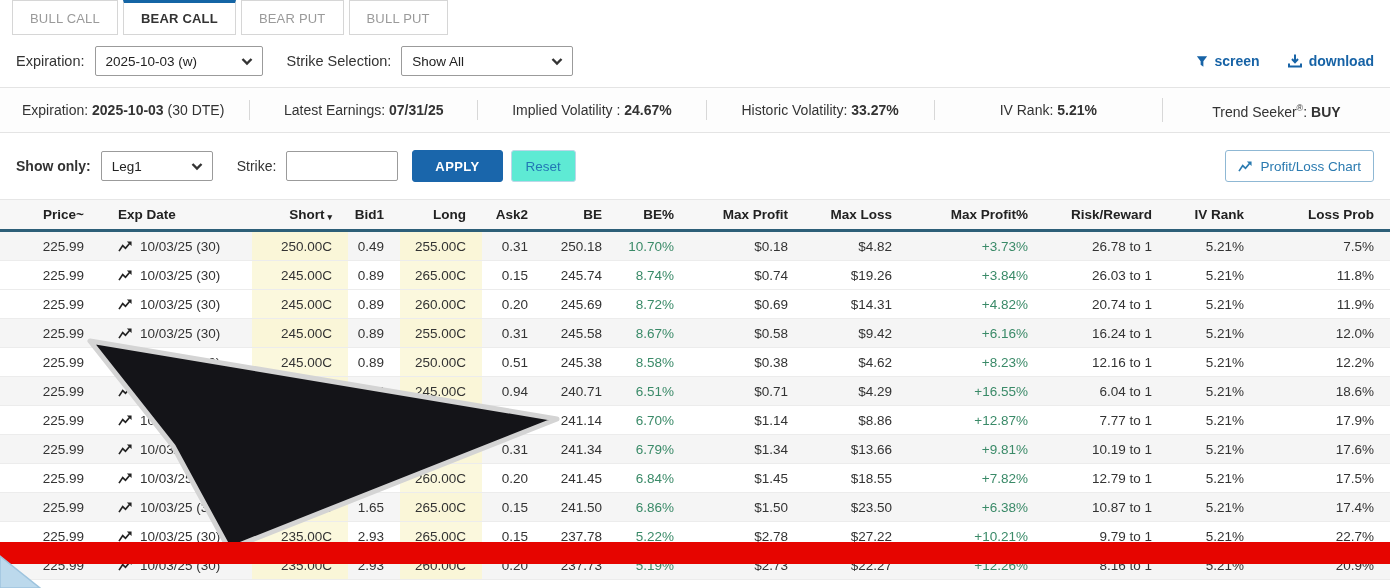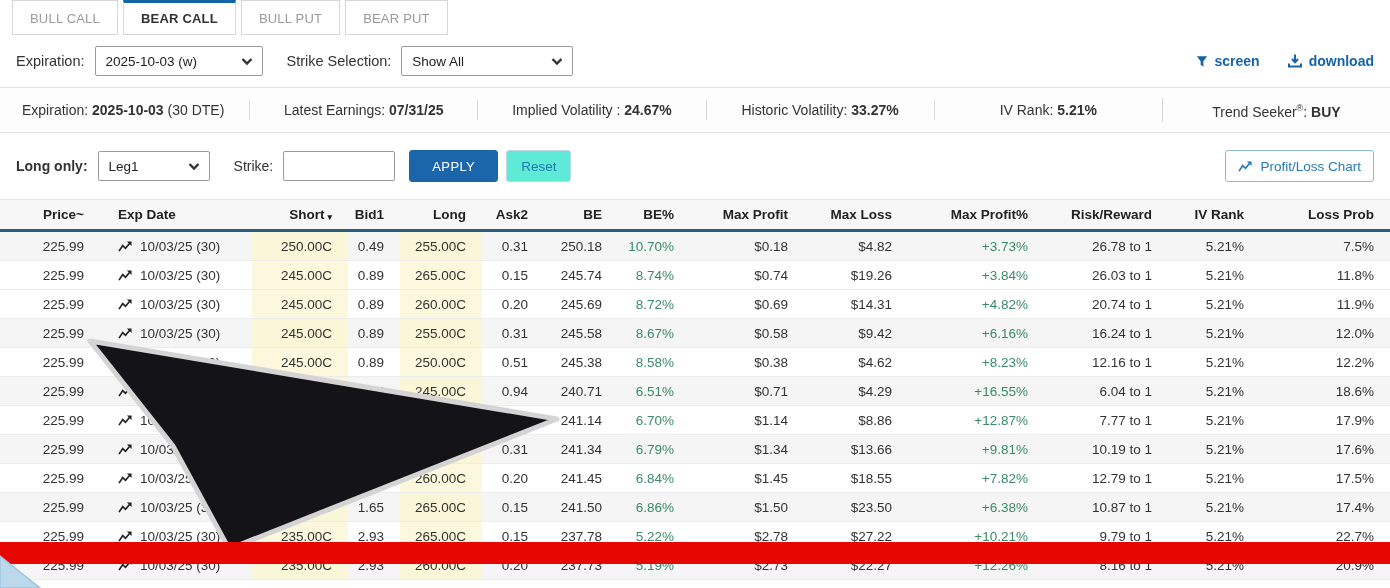--- a/index.html
+++ b/index.html
@@ -49,21 +49,21 @@
   .controls-row { display:flex; align-items:center; height:66px; padding:0 16px; font-size:14px; }
   .bold { font-weight:700; }
   .gap10 { margin-right:10px;justify-content:space-between; }
   .strike-input {
     width:112px; height:30px; border:1px solid #9b9b9b; border-radius:2px;
     box-sizing:border-box; padding:0 8px; font-size:13.5px; margin-right:14px;
     font-family:"Liberation Sans", sans-serif;
   }
   button { font-family:"Liberation Sans", sans-serif; cursor:pointer; }
   .apply {
-    background:#1a66ab; color:#fff; font-weight:400; font-size:13px;
+    background:#1a66ab; color:#fff; font-weight:700; font-size:13px;
     border:1px solid #1a66ab; border-radius:3px; height:32px; padding:0 22px;
     letter-spacing:.4px; margin-right:8px;
   }
   .reset { background:#5eead4; color:#2277b5; font-size:13.5px; border:1px solid #bcd7e8; border-radius:3px; height:32px; padding:0 14px; }
   .plchart {
     margin-left:auto; background:#fff; color:#2a7ab0; font-size:13.5px;
     border:1px solid #8fb8d4; border-radius:3px; height:32px; padding:0 12px;
     display:flex; align-items:center; gap:7px;
   }
 
@@ -88,22 +88,22 @@
   .red-bar { position:absolute; left:0; top:542px; width:1390px; height:22px; background:#e60500; z-index:6; }
 </style>
 </head>
 <body>
 
 <div class="page">
 
   <div class="tabs">
       <div class="tab">BULL CALL</div>
       <div class="tab active">BEAR CALL</div>
+      <div class="tab">BEAR PUT</div>
       <div class="tab">BULL PUT</div>
-      <div class="tab">BEAR PUT</div>
     </div>
 
   <div class="filter-row">
     <span class="lbl">Expiration:</span>
     <div class="select w170">
       <span>2025-10-03 (w)</span>
       <svg class="chev" width="12" height="9" viewBox="0 0 12 9">
           <path d="M1.5 2 L6 6.5 L10.5 2" fill="none" stroke="#333" stroke-width="2.4"></path>
         </svg>
     </div>
@@ -134,21 +134,21 @@
   <div class="info-row">
       <div class="info-item"><span>Expiration:</span><b> 2025-10-03</b><span> (30 DTE)</span></div>
       <div class="info-item"><span>Latest Earnings:</span><b> 07/31/25</b><span></span></div>
       <div class="info-item"><span>Implied Volatility :</span><b> 24.67%</b><span></span></div>
       <div class="info-item"><span>Historic Volatility:</span><b> 33.27%</b><span></span></div>
       <div class="info-item"><span>IV Rank:</span><b> 5.21%</b><span></span></div>
       <div class="info-item"><span>Trend Seeker<sup>®</sup>:</span><b> BUY</b><span></span></div>
     </div>
 
   <div class="controls-row">
-    <span class="lbl bold">Long only:</span>
+    <span class="lbl bold">Show only:</span>
     <div class="select w115 gap10">
       <span>Leg1</span>
       <svg class="chev" width="12" height="9" viewBox="0 0 12 9">
           <path d="M1.5 2 L6 6.5 L10.5 2" fill="none" stroke="#333" stroke-width="2.4"></path>
         </svg>
     </div>
     <span class="lbl" style="margin-left:14px">Strike:</span>
     <input class="strike-input" type="text" value="" style="">
     <button class="apply">APPLY</button>
     <button class="reset">Reset</button>

